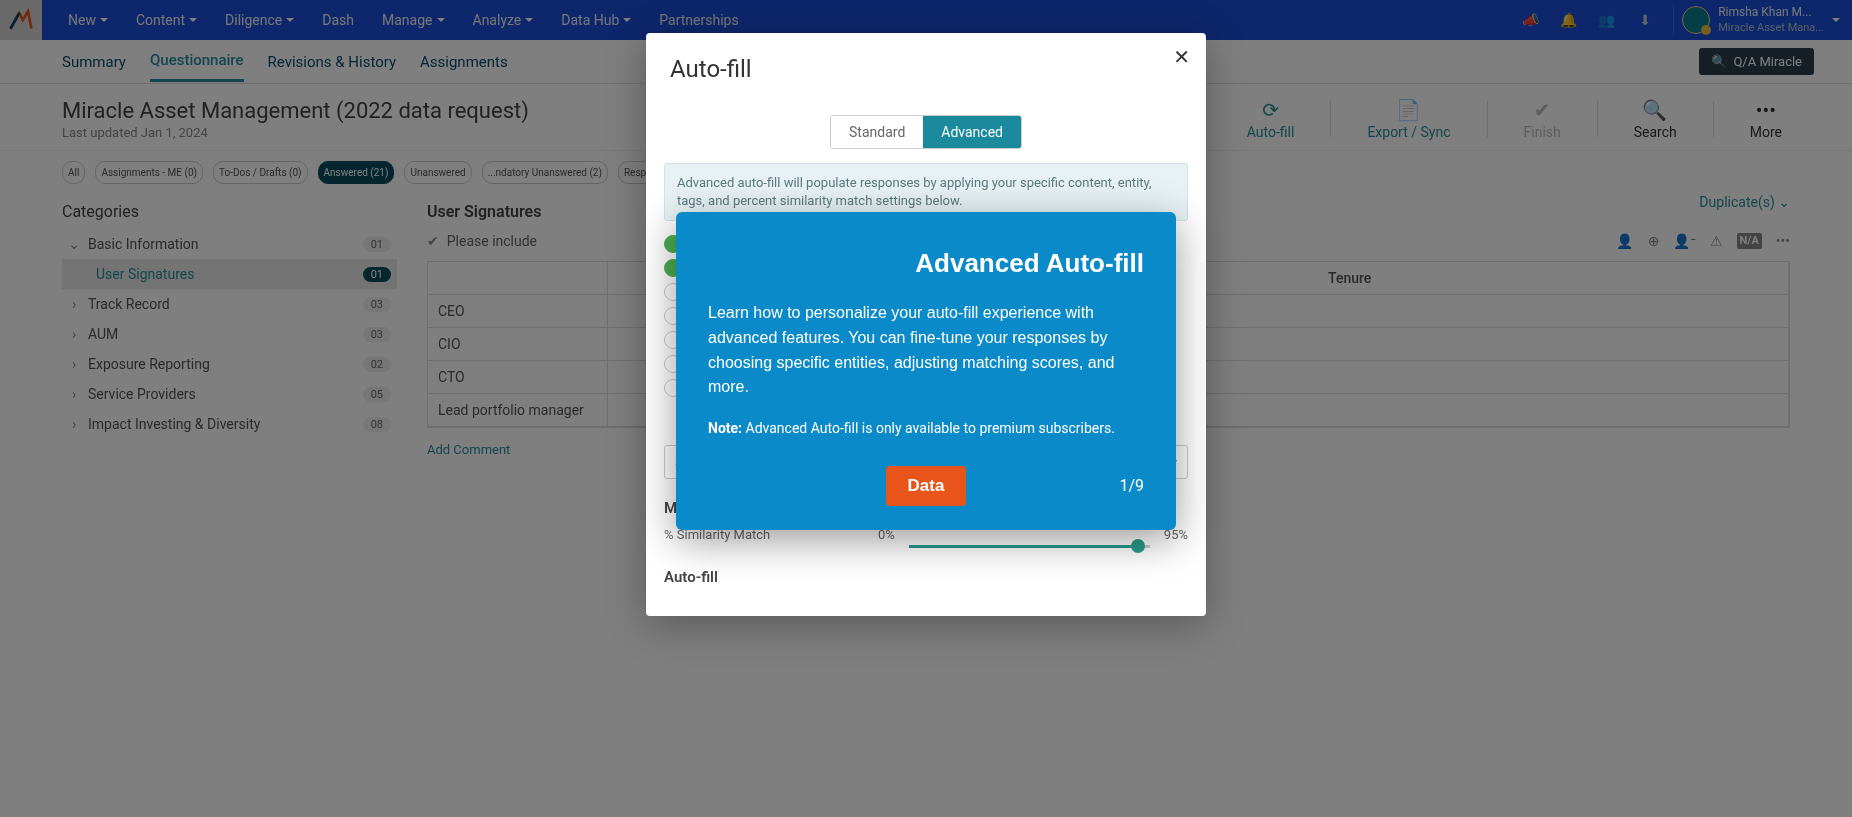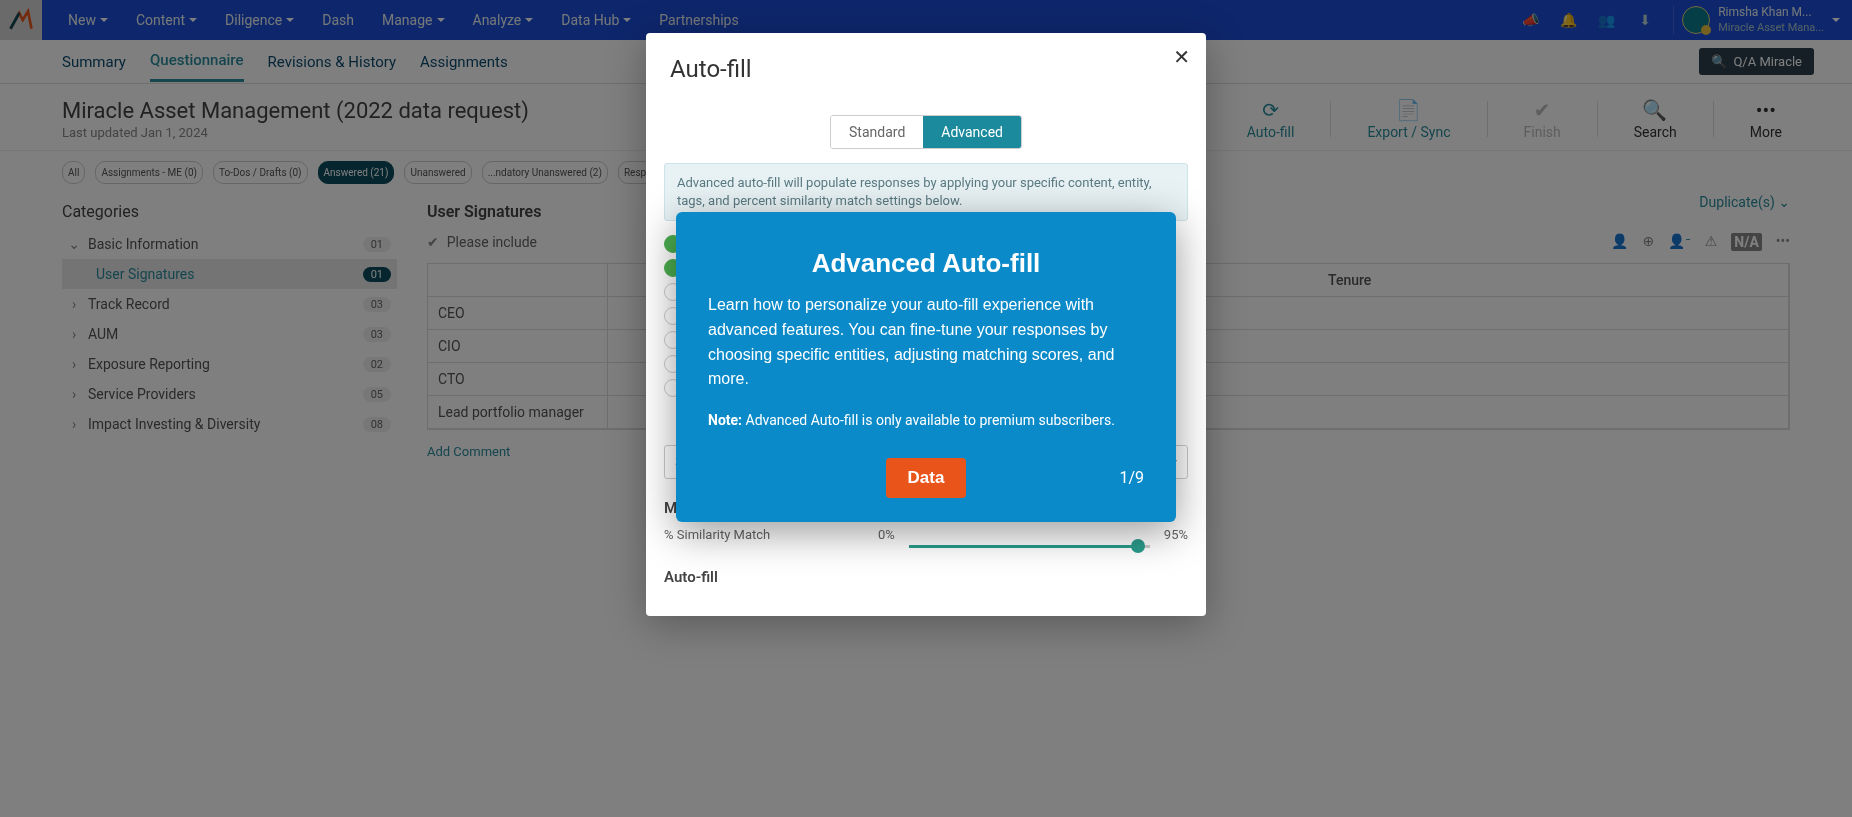--- a/index.html
+++ b/index.html
@@ -71,28 +71,28 @@
 .select-box{width:100%;border:1px solid #ccc;border-radius:3px;padding:8px 10px;font-size:14px;color:#888;display:flex;justify-content:space-between;align-items:center;cursor:pointer}
 .match-title{font-size:15px;font-weight:600;color:#444;margin:20px 0 10px;display:flex;align-items:center;gap:6px}
 .info-i{width:14px;height:14px;border-radius:50%;border:1px solid #2a8c9c;color:#2a8c9c;font-size:10px;display:inline-flex;align-items:center;justify-content:center}
 .slider-row{display:flex;align-items:center;gap:14px;font-size:13px;color:#666}
 .slider-row .track{flex:1;position:relative;height:4px}
 .slider-row .perc{white-space:nowrap}
 .track-bg{position:absolute;height:3px;background:#2a9c8c;width:95%;top:12px}
 .track-rest{position:absolute;height:3px;background:#ccc;width:5%;left:95%;top:12px}
 .knob{position:absolute;width:14px;height:14px;background:#2a9c8c;border-radius:50%;left:calc(95% - 7px);top:6px}
 .tour{position:absolute;left:50%;transform:translateX(-50%);top:212px;width:500px;background:#0a8ac8;color:#fff;border-radius:6px;z-index:200;padding:36px 32px 24px;box-shadow:0 10px 40px rgba(0,0,0,.4)}
-.tour h2{font-family:Arial,sans-serif;font-weight:800;font-size:26px;text-align:center;margin-bottom:14px}
+.tour h2{font-family:Arial,sans-serif;font-weight:800;font-size:26px;text-align:right;margin-bottom:22px}
 .tour p{font-size:16px;line-height:1.55;margin-bottom:18px;font-family:Arial,sans-serif}
 .tour .note{font-size:14px}
 .tour .note b{font-weight:700}
 .tour-footer{display:flex;align-items:center;justify-content:center;position:relative;margin-top:26px}
 .next-btn{background:#e8541a;color:#fff;border:none;padding:10px 22px;font-size:17px;font-weight:600;border-radius:4px;cursor:pointer;font-family:Arial,sans-serif}
 .step-ind{position:absolute;right:0;font-size:16px}
-.na-badge{background:#888;color:#fff;font-size:14px;padding:1px 3px;border-radius:2px;font-weight:700}
+.na-badge{background:#888;color:#fff;font-size:11px;padding:1px 3px;border-radius:2px;font-weight:700}
 </style>
 </head>
 <body>
 
 <div class="topbar">
   <div class="logo">
     <svg viewBox="0 0 32 32">
         <path d="M4 26 L14 8 L18 16 L24 6 L28 26" stroke="#e8541a" stroke-width="3" fill="none"></path>
         <path d="M4 26 L14 8" stroke="#0a4c5c" stroke-width="3"></path>
       </svg>

